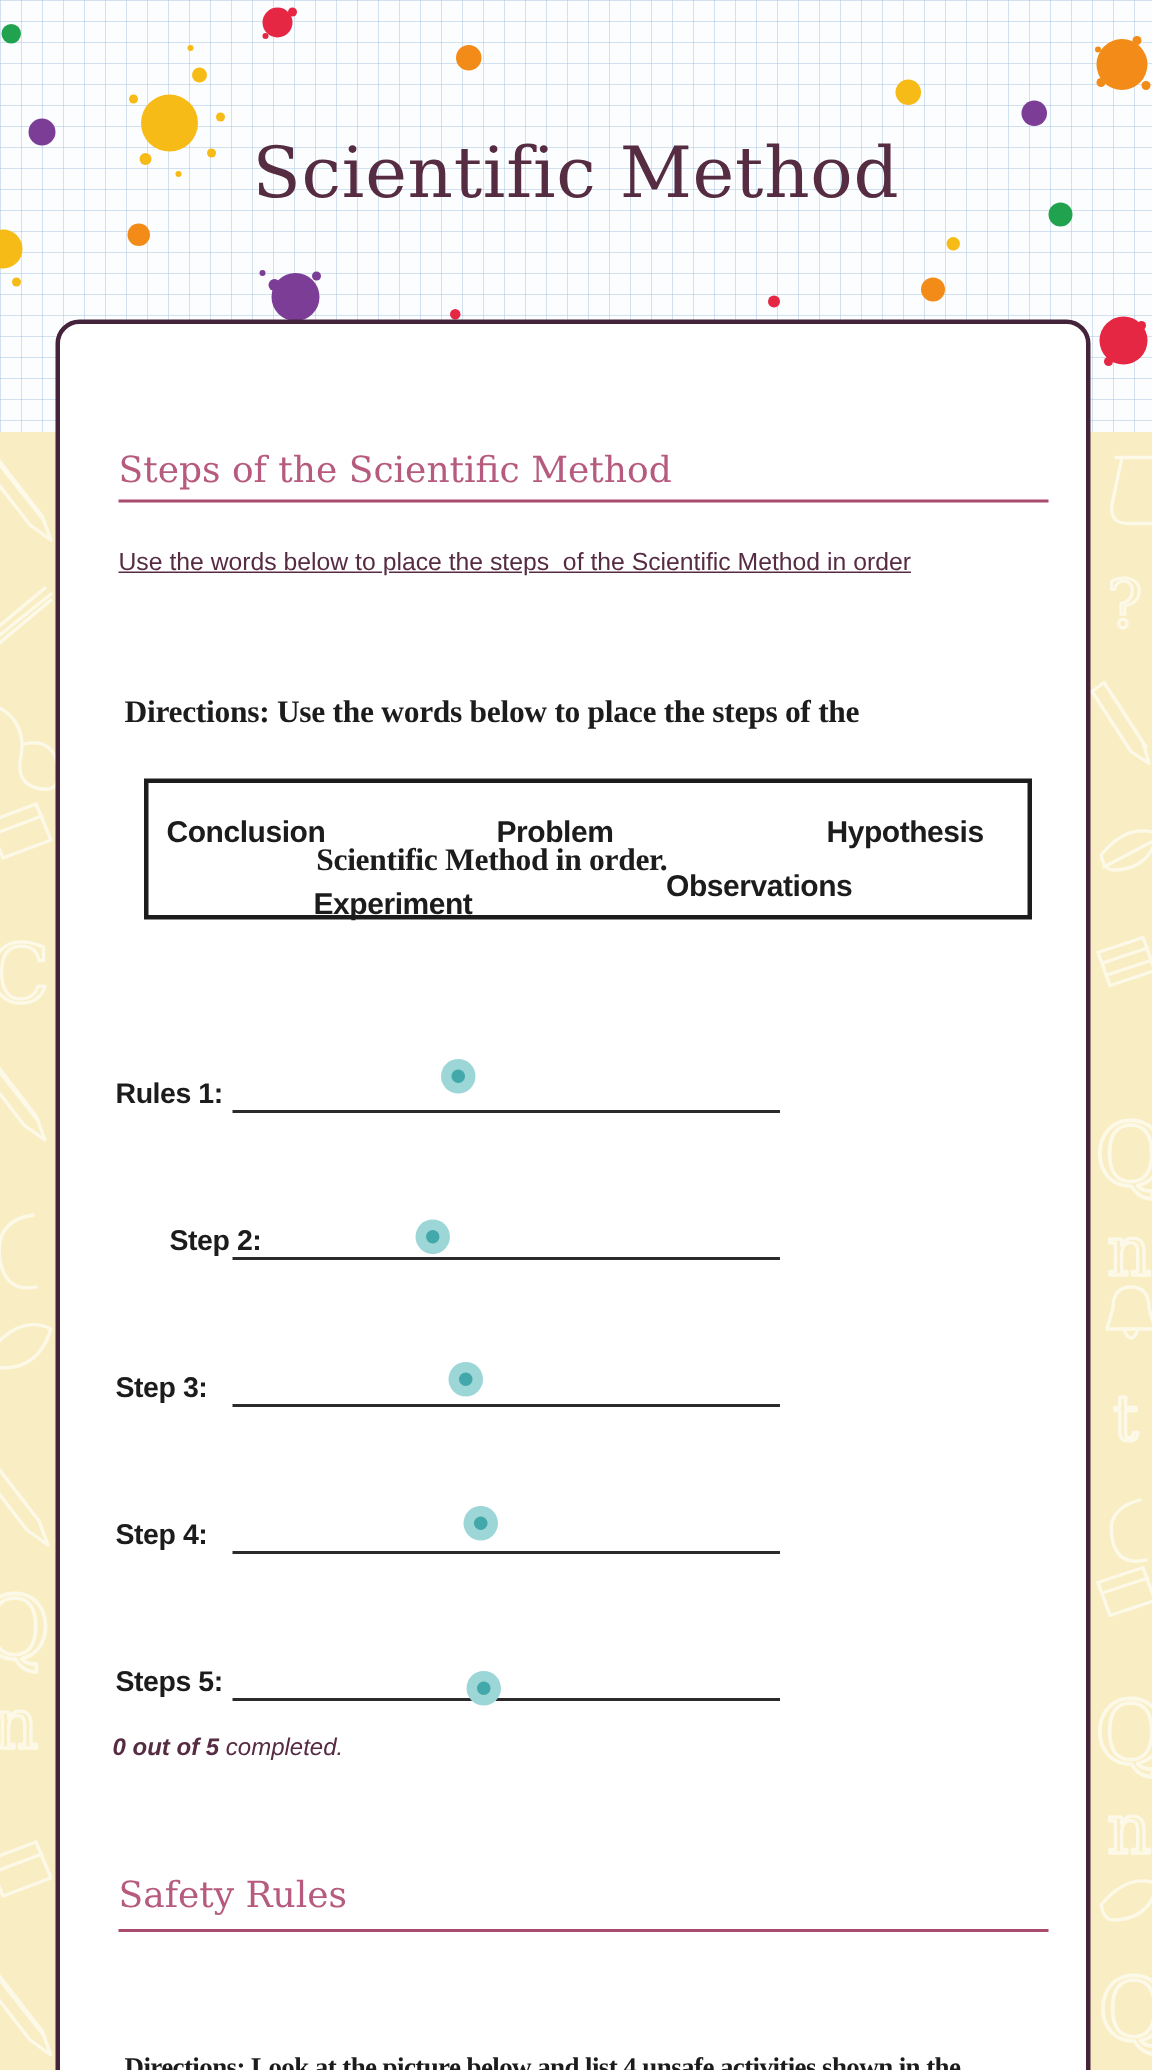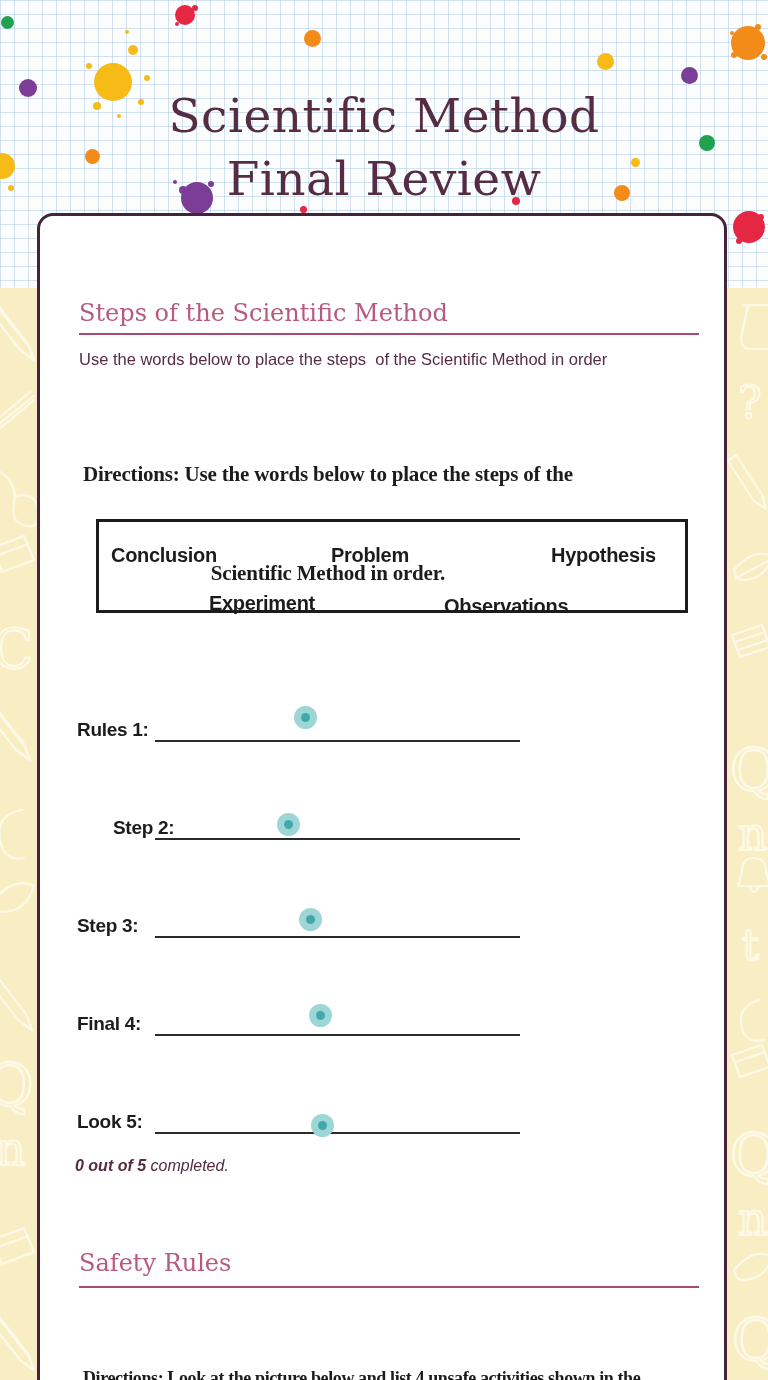--- a/index.html
+++ b/index.html
@@ -173,69 +173,68 @@
 <div class="splat" style="left:-11px;top:153px;width:26px;height:26px;background:var(--splat-gold);box-shadow:9px 22px 0 -10px var(--splat-gold);"></div>
 <div class="splat" style="left:631px;top:158px;width:9px;height:9px;background:var(--splat-gold);"></div>
 <div class="splat" style="left:512px;top:197px;width:8px;height:8px;background:var(--splat-red);"></div>
 <div class="splat" style="left:614px;top:185px;width:16px;height:16px;background:var(--splat-orange);"></div>
 <div class="splat" style="left:181px;top:182px;width:32px;height:32px;background:var(--splat-purple);box-shadow:-14px -8px 0 -12px var(--splat-purple),14px -14px 0 -13px var(--splat-purple),-22px -16px 0 -14px var(--splat-purple);"></div>
 <div class="splat" style="left:300px;top:206px;width:7px;height:7px;background:var(--splat-red);"></div>
 <div class="splat front" style="left:733px;top:211px;width:32px;height:32px;background:var(--splat-red);box-shadow:-10px 14px 0 -13px var(--splat-red),12px -10px 0 -13px var(--splat-red);"></div>
 
 <div class="page-title">
   <div>Scientific Method</div>
-  <div>Final Review</div>
 </div>
 
 <div class="card">
   <div class="card-inner">
 
     <div class="section-heading" style="top:83px;">Steps of the Scientific Method</div>
     <div class="heading-rule" style="top:117px;"></div>
-    <div class="instruction" style="top:130px;">Use the words below to place the steps  of the Scientific Method in order</div>
+    <div class="instruction" style="top:146px;text-decoration:underline;">Use the words below to place the steps  of the Scientific Method in order</div>
 
     <div>
       <div class="scan-directions" style="top:176px;text-align:center;">
         <div>Directions: Use the words below to place the steps of the</div>
         <div>Scientific Method in order.</div>
       </div>
 
       <div class="word-box">
         <span class="word" style="left:12px;top:22px;">Conclusion</span>
         <span class="word" style="left:232px;top:22px;">Problem</span>
         <span class="word" style="left:452px;top:22px;">Hypothesis</span>
         <span class="word" style="left:110px;top:70px;">Experiment</span>
-        <span class="word" style="left:345px;top:73px;text-align:center;">Observations</span>
+        <span class="word" style="left:345px;top:58px;text-align:center;">Observations</span>
       </div>
 
       <span class="step-label" style="top:503px;">Rules 1:</span>
       <div class="answer-line" style="top:524px;"></div>
       <div class="dot" style="left:254px;top:490px;">
           <span></span>
         </div>
 
       <span class="step-label" style="top:601px;margin-left:36px;">Step 2:</span>
       <div class="answer-line" style="top:622px;"></div>
       <div class="dot" style="left:237px;top:597px;">
           <span></span>
         </div>
 
       <span class="step-label" style="top:699px;">Step 3:</span>
       <div class="answer-line" style="top:720px;"></div>
       <div class="dot" style="left:259px;top:692px;">
           <span></span>
         </div>
 
-      <span class="step-label" style="top:797px;">Final 4:</span>
+      <span class="step-label" style="top:797px;">Step 4:</span>
       <div class="answer-line" style="top:818px;"></div>
       <div class="dot" style="left:269px;top:788px;">
           <span></span>
         </div>
 
-      <span class="step-label" style="top:895px;">Look 5:</span>
+      <span class="step-label" style="top:895px;">Steps 5:</span>
       <div class="answer-line" style="top:916px;"></div>
       <div class="dot" style="left:271px;top:898px;">
           <span></span>
         </div>
     </div>
 
     <div class="progress" style="top:941px;"><b>0 out of 5</b><span> completed.</span></div>
 
     <div class="section-heading" style="top:1033px;">Safety Rules</div>
     <div class="heading-rule" style="top:1070px;"></div>

